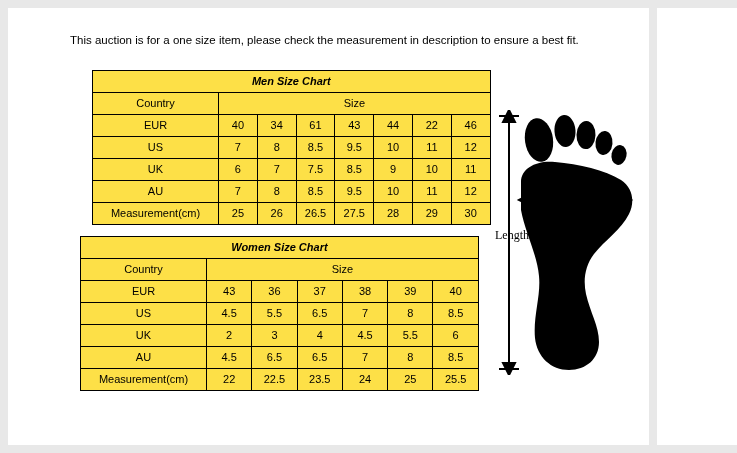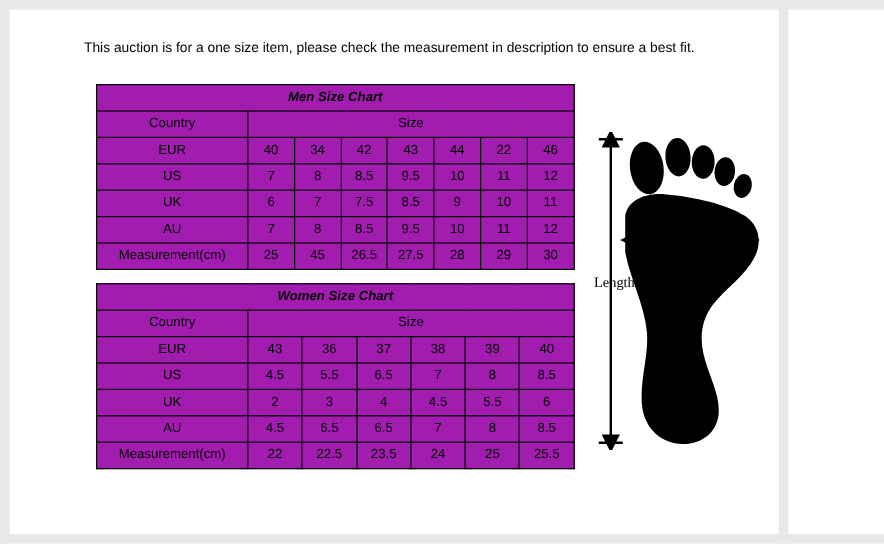--- a/index.html
+++ b/index.html
@@ -37,22 +37,23 @@
     top: 34px;
     font-size: 11.5px;
     color: #000;
     white-space: nowrap;
     font-family: "Liberation Sans", sans-serif;
   }
 
   table.size-chart {
     position: absolute;
     border-collapse: collapse;
-    background: #a21caf;
+    background: #fde047;
     table-layout: fixed;
+    margin-left: 12px;
   }
   table.size-chart td {
     border: 1px solid #000;
     text-align: center;
     font-size: 11px;
     color: #000;
     padding: 0;
     height: 21px;
     line-height: 21px;
     font-family: "Liberation Sans", sans-serif;
@@ -65,21 +66,21 @@
   .hdr-country { font-size: 11px; }
   .row-label { font-size: 11px; }
   .measure-label { font-size: 10.5px; }
 
   
   #men-table { left: 80px; top: 70px; width: 398px; }
   #men-table col.c0 { width: 126px; }
   #men-table col.cx { width: 38.8px; }
 
   
-  #women-table { left: 80px; top: 236px; width: 398px; }
+  #women-table { left: 68px; top: 236px; width: 398px; }
   #women-table col.c0 { width: 126px; }
   #women-table col.cx { width: 45.3px; }
 
   
   .foot-wrap {
     position: absolute;
     left: 493px;
     top: 110px;
     width: 230px;
     height: 265px;
@@ -122,21 +123,21 @@
         <td colspan="8" class="chart-title">Men Size Chart</td>
       </tr>
       <tr>
         <td class="hdr-country">Country</td>
         <td colspan="7">Size</td>
       </tr>
       <tr>
         <td class="row-label">EUR</td>
         <td>40</td>
         <td>34</td>
-        <td>42</td>
+        <td>61</td>
         <td>43</td>
         <td>44</td>
         <td>22</td>
         <td>46</td>
       </tr>
       <tr>
         <td class="row-label">US</td>
         <td>7</td>
         <td>8</td>
         <td>8.5</td>
@@ -161,21 +162,21 @@
         <td>8</td>
         <td>8.5</td>
         <td>9.5</td>
         <td>10</td>
         <td>11</td>
         <td>12</td>
       </tr>
       <tr>
         <td class="measure-label">Measurement(cm)</td>
         <td>25</td>
-        <td>45</td>
+        <td>26</td>
         <td>26.5</td>
         <td>27.5</td>
         <td>28</td>
         <td>29</td>
         <td>30</td>
       </tr>
     </tbody>
   </table>
 
   <table class="size-chart" id="women-table">

